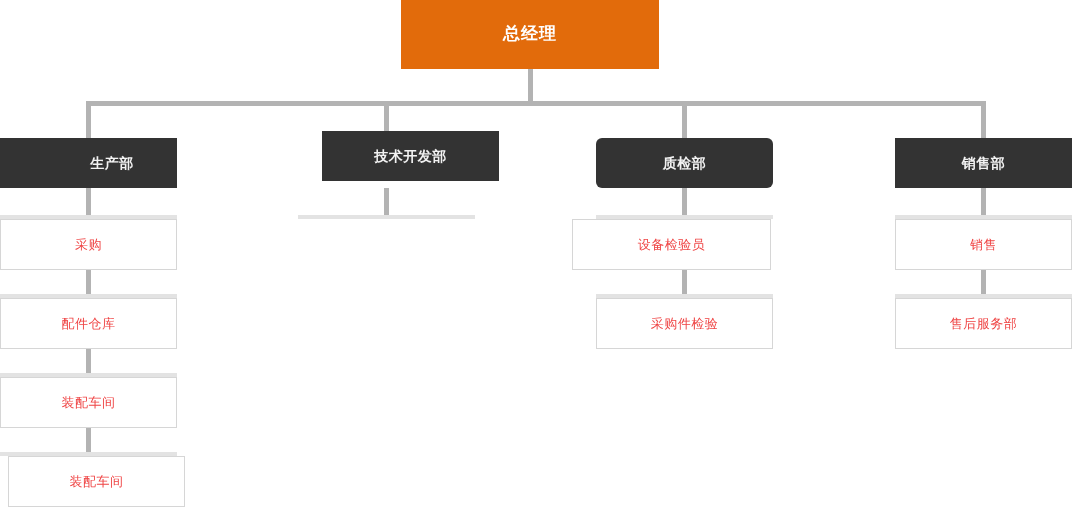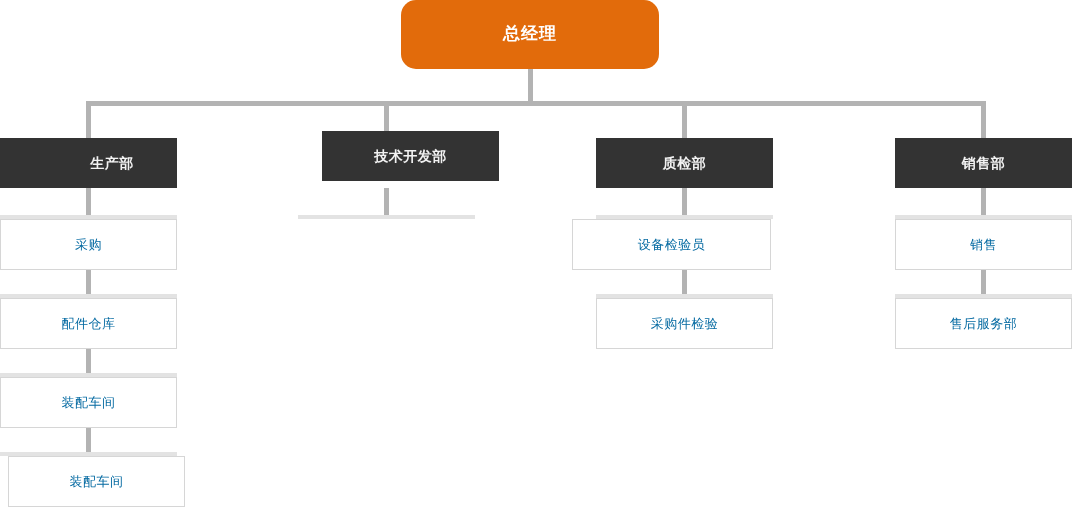--- a/index.html
+++ b/index.html
@@ -37,35 +37,34 @@
     text-align: center;
     line-height: 1.2;
   }
 
   .node-root {
     background: #e26b0b;
     color: #ffffff;
     font-size: 17px;
     font-weight: bold;
     letter-spacing: 1px;
-    border-radius: 15px;
   }
 
   .node-dept {
     background: #333333;
     color: #f2f2f2;
     font-size: 14px;
     font-weight: bold;
     letter-spacing: 0.5px;
   }
 
   .node-leaf {
     background: #ffffff;
     border: 1px solid #d6d6d6;
-    color: #0369a1;
+    color: #ef4444;
     font-size: 13px;
     font-weight: normal;
     letter-spacing: 0.5px;
   }
 
   
   .leaf-shadow {
     position: absolute;
     background: #e3e3e3;
     height: 4px;
@@ -117,21 +116,21 @@
     <span>装配车间</span>
   </div>
 
   <div class="node node-dept" style="left:298px; top:131px; width:177px; height:50px;margin-left:24px;">
     <span>技术开发部</span>
   </div>
 
   <div class="connector" style="left:384px; top:188px; width:5px; height:31px;"></div>
   <div class="leaf-shadow" style="left:298px; top:215px; width:177px;"></div>
 
-  <div class="node node-dept" style="left:596px; top:138px; width:177px; height:50px;">
+  <div class="node node-dept" style="left:596px; top:138px; width:177px; height:50px;border-radius:6px;">
     <span>质检部</span>
   </div>
 
   <div class="connector" style="left:682px; top:188px; width:5px; height:31px;"></div>
   <div class="leaf-shadow" style="left:596px; top:215px; width:177px;"></div>
   <div class="node node-leaf" style="left:572px; top:219px; width:199px; height:51px;text-align:center;">
     <span>设备检验员</span>
   </div>
 
   <div class="connector" style="left:682px; top:270px; width:5px; height:28px;"></div>

